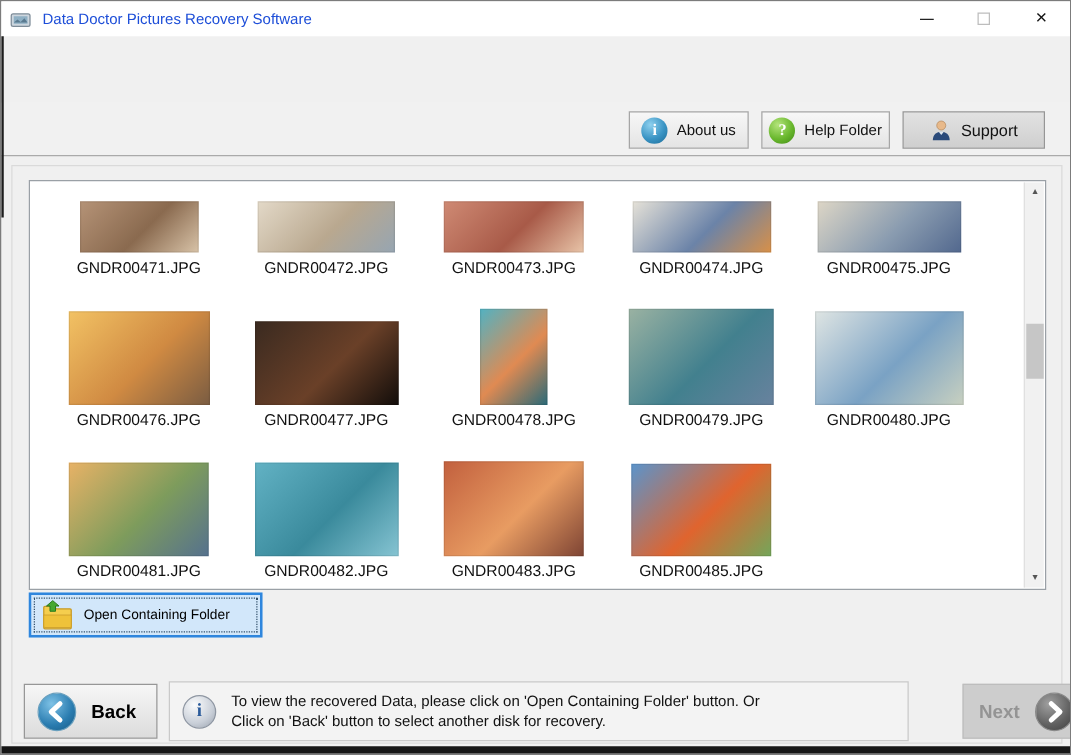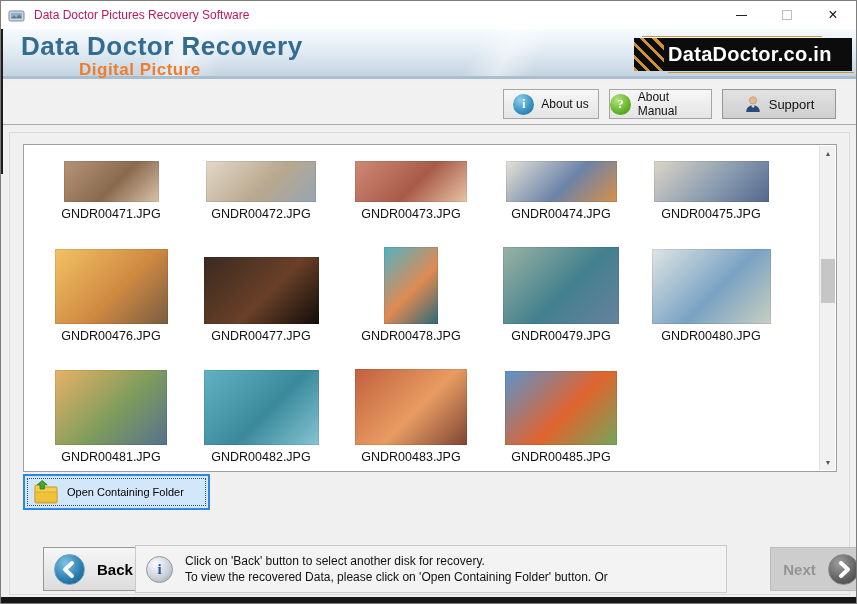--- a/index.html
+++ b/index.html
@@ -2,21 +2,21 @@
 <html><head>
 <meta charset="utf-8">
 <style>
   * { margin:0; padding:0; box-sizing:border-box; }
   html,body { width:857px; height:604px; font-family:"Liberation Sans", sans-serif; background:#f0f0f0; }
   .window { position:relative; width:857px; height:604px; background:#f0f0f0; border:1px solid #7c7c7c; overflow:hidden; }
 
   
   .titlebar { position:absolute; left:0; top:0; width:100%; height:28px; background:#ffffff; display:flex; align-items:center; }
   .app-icon { width:18px; height:15px; margin:0 8px 0 7px; }
-  .title-text { font-size:12px; color:#be185d; }
+  .title-text { font-size:12px; color:#1d4ed8; }
   .win-controls { position:absolute; right:0; top:0; height:28px; display:flex; }
   .win-btn { width:46px; height:28px; display:flex; align-items:center; justify-content:center; cursor:default; }
   .min-glyph { width:11px; height:1px; background:#222; display:block; }
   .max-glyph { width:10px; height:10px; border:1px solid #bdbdbd; display:block; }
   .close-glyph { font-size:16px; color:#111; line-height:1; }
 
   
   .header { position:absolute; left:0; top:28px; width:100%; height:50px;
     background:linear-gradient(180deg,#f7fafd 0%, #e3ecf4 45%, #c4d4e2 100%);
     border-bottom:3px solid #a9bfd0; }
@@ -69,21 +69,21 @@
   .scroll-thumb { position:absolute; left:1px; top:113px; width:14px; height:44px; background:#c6c6c6; cursor:pointer; }
 
   
   .open-folder { position:absolute; left:22px; top:473px; width:187px; height:36px; background:#d2e7fa;
     border:2px solid #2f86dd; display:flex; align-items:center; gap:8px; padding-left:8px; cursor:pointer; }
   .open-folder .focus-dots { position:absolute; inset:2px; border:1px dotted #33506b; pointer-events:none; }
   .open-folder-label { font-size:11px; color:#000; }
 
   
   .back-btn { position:absolute; left:18px; top:546px; width:107px; height:44px;
-    background:linear-gradient(180deg,#f6f6f6,#dcdcdc); border:1px solid #979797; display:flex; align-items:center; gap:12px; padding-left:10px; cursor:pointer;margin-left:24px; }
+    background:linear-gradient(180deg,#f6f6f6,#dcdcdc); border:1px solid #979797; display:flex; align-items:center; gap:12px; padding-left:10px; cursor:pointer; }
   .nav-sphere { width:31px; height:31px; border-radius:50%; position:relative; flex:0 0 auto; }
   .nav-sphere.blue { background:radial-gradient(circle at 35% 28%, #7ec2e6, #2a7cb0 60%, #165a84); border:1px solid #6aa0be; }
   .nav-sphere.gray { background:radial-gradient(circle at 35% 28%, #a0a0a0, #606060 60%, #3e3e3e); border:1px solid #8a8a8a; }
   .back-label { font-size:15px; font-weight:bold; color:#000; }
 
   .info-box { position:absolute; left:134px; top:544px; width:592px; height:48px; background:#f3f3f3;
     border:1px solid #c9c9c9; display:flex; align-items:center; gap:12px; padding-left:10px; }
   .info-sphere { width:27px; height:27px; border-radius:50%; flex:0 0 auto;
     background:radial-gradient(circle at 35% 28%, #fafbfc, #c9cfd8 60%, #9aa2ae);
     border:1px solid #8e96a2; display:flex; align-items:center; justify-content:center;
@@ -114,40 +114,29 @@
         </div>
       <div class="win-btn">
           <span class="max-glyph"></span>
         </div>
       <div class="win-btn">
           <span class="close-glyph">×</span>
         </div>
     </div>
   </div>
 
-  <div class="header">
-    <div class="streaks"></div>
-    <div class="brand">
-      <div class="brand-line1">Data Doctor Recovery</div>
-      <div class="brand-line2">Digital Picture</div>
-    </div>
-    <div class="site-logo">
-      <div class="logo-stripes"></div>
-      <span class="logo-text">DataDoctor.co.in</span>
-    </div>
-  </div>
 
   <div class="toolbar">
     <div class="tool-btn aboutus">
       <span class="sphere blue">i</span>
       <span>About us</span>
     </div>
     <div class="tool-btn helpmanual">
       <span class="sphere green">?</span>
-      <span>About Manual</span>
+      <span>Help Folder</span>
     </div>
     <div class="tool-btn support">
       <svg width="18" height="18" viewBox="0 0 20 20">
         <circle cx="10" cy="6" r="4" fill="#e8b98a" stroke="#b0855a" stroke-width="0.6"></circle>
         <path d="M2.5 19 c0-5 3.5-7.5 7.5-7.5 s7.5 2.5 7.5 7.5 z" fill="#2a4a7a"></path>
         <path d="M8 12 l2 2.5 l2 -2.5 l-2 -1 z" fill="#dde6ee"></path>
       </svg>
       <span>Support</span>
     </div>
   </div>
@@ -270,22 +259,22 @@
       <svg width="29" height="29" viewBox="0 0 29 29">
           <polyline points="17,8 10,14.5 17,21" fill="none" stroke="#ffffff" stroke-width="4" stroke-linecap="round" stroke-linejoin="round"></polyline>
         </svg>
     </span>
     <span class="back-label">Back</span>
   </div>
 
   <div class="info-box">
     <span class="info-sphere">i</span>
     <div class="info-lines">
+      <div>To view the recovered Data, please click on 'Open Containing Folder' button. Or</div>
       <div>Click on 'Back' button to select another disk for recovery.</div>
-      <div>To view the recovered Data, please click on 'Open Containing Folder' button. Or</div>
     </div>
   </div>
 
   <div class="next-btn">
     <span class="next-label">Next</span>
     <span class="nav-sphere gray">
       <svg width="29" height="29" viewBox="0 0 29 29">
           <polyline points="12,8 19,14.5 12,21" fill="none" stroke="#ffffff" stroke-width="4" stroke-linecap="round" stroke-linejoin="round"></polyline>
         </svg>
     </span>

